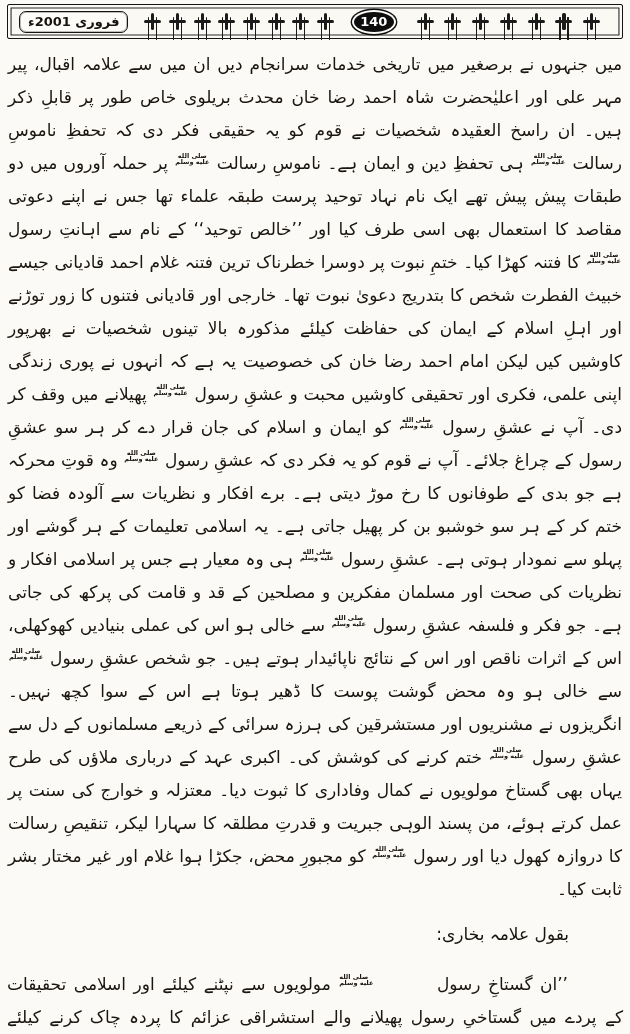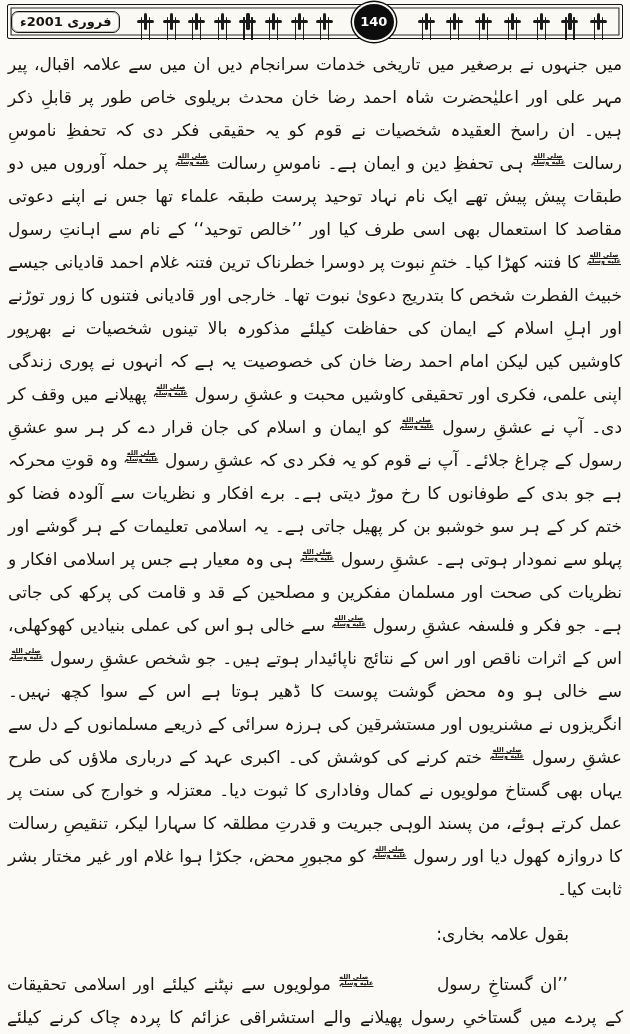--- a/index.html
+++ b/index.html
@@ -9,40 +9,40 @@
     font-family:"DejaVu Sans",sans-serif;
     position:relative;
   }
   .page{padding:4px 7px 0 7px;}
 
   
   .hdr{
     height:33px;border:1.6px solid #141414;border-radius:2px;
     box-shadow:inset 0 0 0 2.5px #fbfaf6, inset 0 0 0 3.6px #2a2a2a;
     display:flex;align-items:center;gap:8px;
-    background:#faf9f4;padding:0 3px;
+    background:#faf9f4;padding:0 11px;
   }
   .hbox{
     border:1.5px solid #141414;border-radius:7px;
     box-shadow:inset 0 0 0 1px rgba(20,20,20,.28);
     background:#fdfcf8;padding:2px 8px 3px;
     font-size:13px;line-height:15px;white-space:nowrap;
     direction:rtl;font-weight:bold;
   }
   .orn{flex:1;display:flex;justify-content:space-evenly;align-items:center;height:100%;}
   .cr{position:relative;width:17px;height:17px;display:block;}
   .cr::before,.cr::after{content:"";position:absolute;background:#1b1b1b;border-radius:1.5px;}
   .cr::before{
     left:7px;top:0;width:3.2px;height:17px;
     box-shadow:-4px 3px 0 -1px #1b1b1b,4px 3px 0 -1px #1b1b1b,
                -4px 11px 0 -1px #1b1b1b,4px 11px 0 -1px #1b1b1b;
   }
   .cr::after{top:7px;left:0;height:3.2px;width:17px;}
   .pageno{
-    min-width:34px;height:36px;padding:0 3px;
+    min-width:34px;height:20px;padding:0 3px;
     background:#0d0d0d;color:#fff;border-radius:50%;
     display:flex;align-items:center;justify-content:center;
     font-size:13px;font-weight:bold;
     box-shadow:0 0 0 2px #fbfaf6,0 0 0 3.4px #0d0d0d;
     margin:0 4px;
   }
 
   
   .ur{
     direction:rtl;text-align:justify;
@@ -57,21 +57,21 @@
   .quote{
     text-indent:55px;
     text-align-last:left;       
     margin-top:1px;
   }
 
   
   .saw{
     display:inline-block;vertical-align:5px;
     font-size:6.5px;line-height:5.8px;text-align:center;
-    margin:0 1px;font-weight:bold;text-decoration:underline;
+    margin:0 1px;font-weight:bold;
   }
   .saw i{display:block;font-style:normal;}
 </style>
 </head>
 <body>
 
 <div class="page">
 
   <div class="hdr">
     <div class="hbox">

